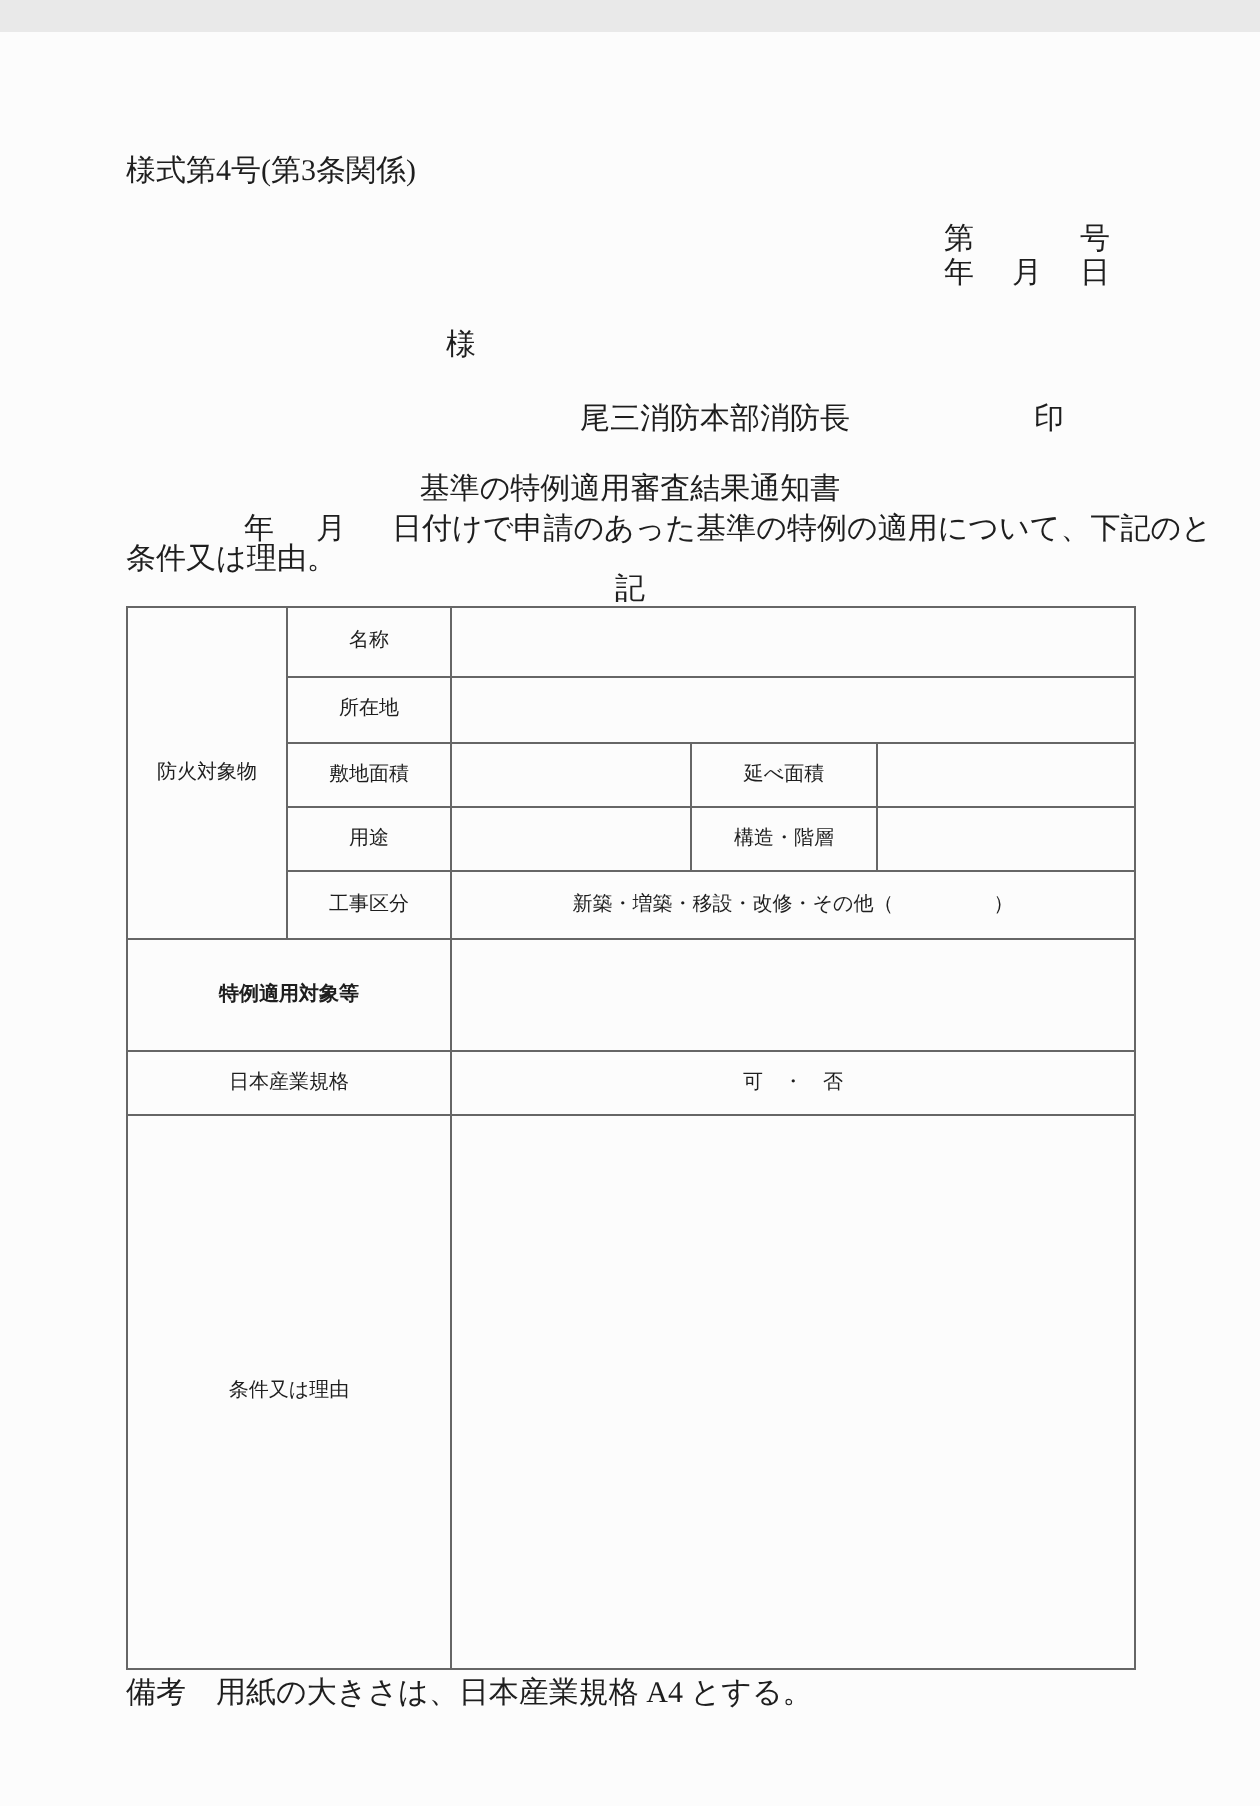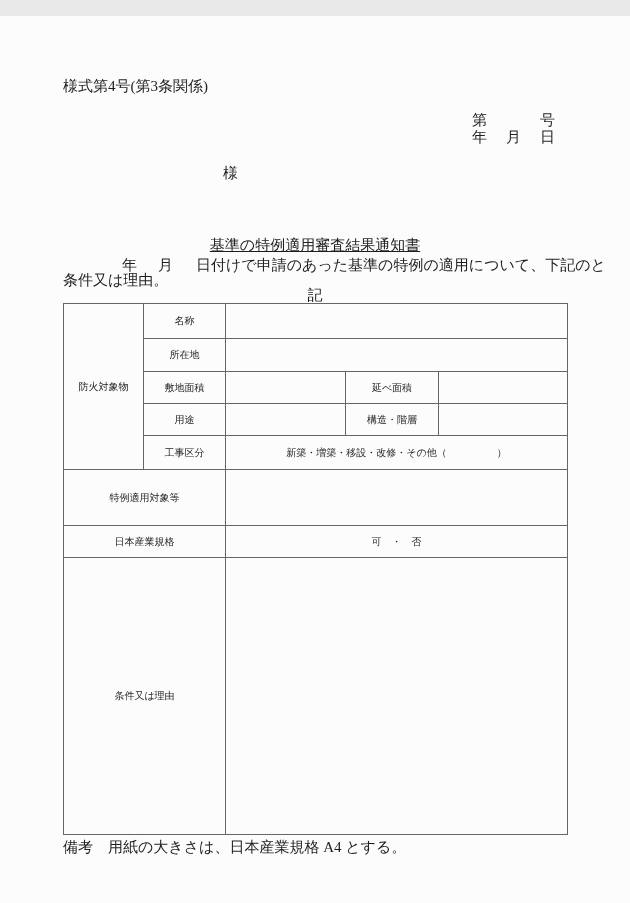--- a/index.html
+++ b/index.html
@@ -15,21 +15,21 @@
     line-height: 16px;
     overflow: hidden;
   }
   .abs { position: absolute; white-space: pre; }
 
   .form-label   { left: 63px;  top: 62px; }
   .doc-number   { left: 472px; top: 96px;  width: 83px;  display: flex; justify-content: space-between; }
   .date-line    { left: 472px; top: 113px; width: 83px;  display: flex; justify-content: space-between; }
   .recipient    { left: 223px; top: 149px; }
   .sender-line  { left: 290px; top: 186px; width: 242px; display: flex; justify-content: space-between; }
-  .doc-title    { left: 0;     top: 221px; width: 630px; text-align: center; text-decoration: underline; }
+  .doc-title    { left: 0;     top: 221px; width: 630px; text-align: center; }
   .body-year    { left: 122px; top: 241px; }
   .body-month   { left: 158px; top: 241px; }
   .body-rest    { left: 196px; top: 241px; }
   .body-line2   { left: 63px;  top: 256px; }
   .record-mark  { left: 0;     top: 271px; width: 630px; text-align: center; }
   .note         { left: 63px;  top: 823px; }
 
   table.notice-table {
     position: absolute;
     left: 63px;
@@ -46,21 +46,21 @@
     font-size: 10px;
     overflow: hidden;
     white-space: pre;
   }
   td.val-left { text-align: left; padding-left: 6px; }
   tr.r1 { height: 35px; }
   tr.r2 { height: 33px; }
   tr.r3 { height: 32px; }
   tr.r4 { height: 32px; }
   tr.r5 { height: 34px; }
-  tr.r6 { height: 56px; }
+  tr.r6 { height: 56px; font-weight: bold; }
   tr.r7 { height: 32px; }
   tr.r8 { height: 277px; }
 </style>
 </head>
 <body>
 
 <div class="page">
 
   <div class="abs form-label">様式第4号(第3条関係)</div>
 
@@ -70,20 +70,24 @@
   </div>
 
   <div class="abs date-line">
     <span>年</span>
     <span>月</span>
     <span>日</span>
   </div>
 
   <div class="abs recipient">様</div>
 
+  <div class="abs sender-line">
+    <span>尾三消防本部消防長</span>
+    <span>印</span>
+  </div>
 
   <div class="abs doc-title">基準の特例適用審査結果通知書</div>
 
   <span class="abs body-year">年</span>
   <span class="abs body-month">月</span>
   <span class="abs body-rest">日付けで申請のあった基準の特例の適用について、下記のと</span>
   <div class="abs body-line2">条件又は理由。</div>
 
   <div class="abs record-mark">記</div>
 

